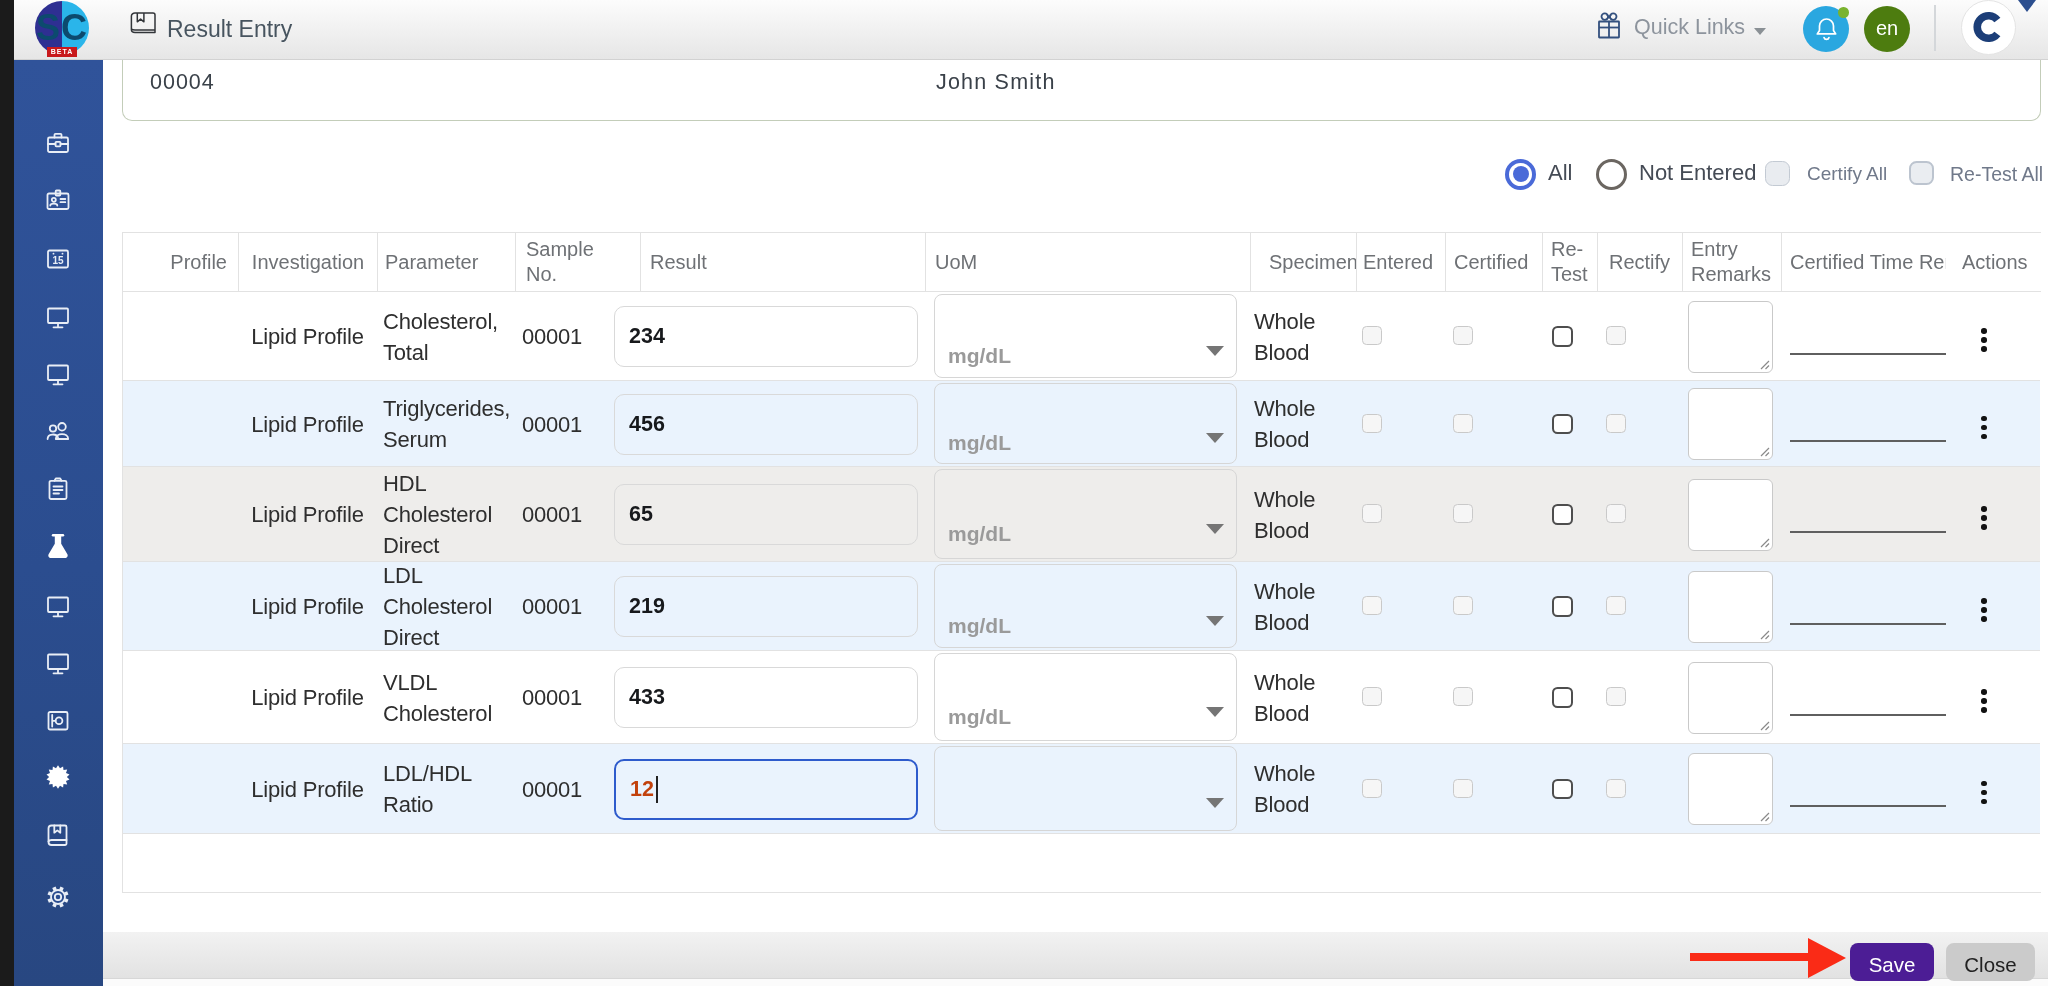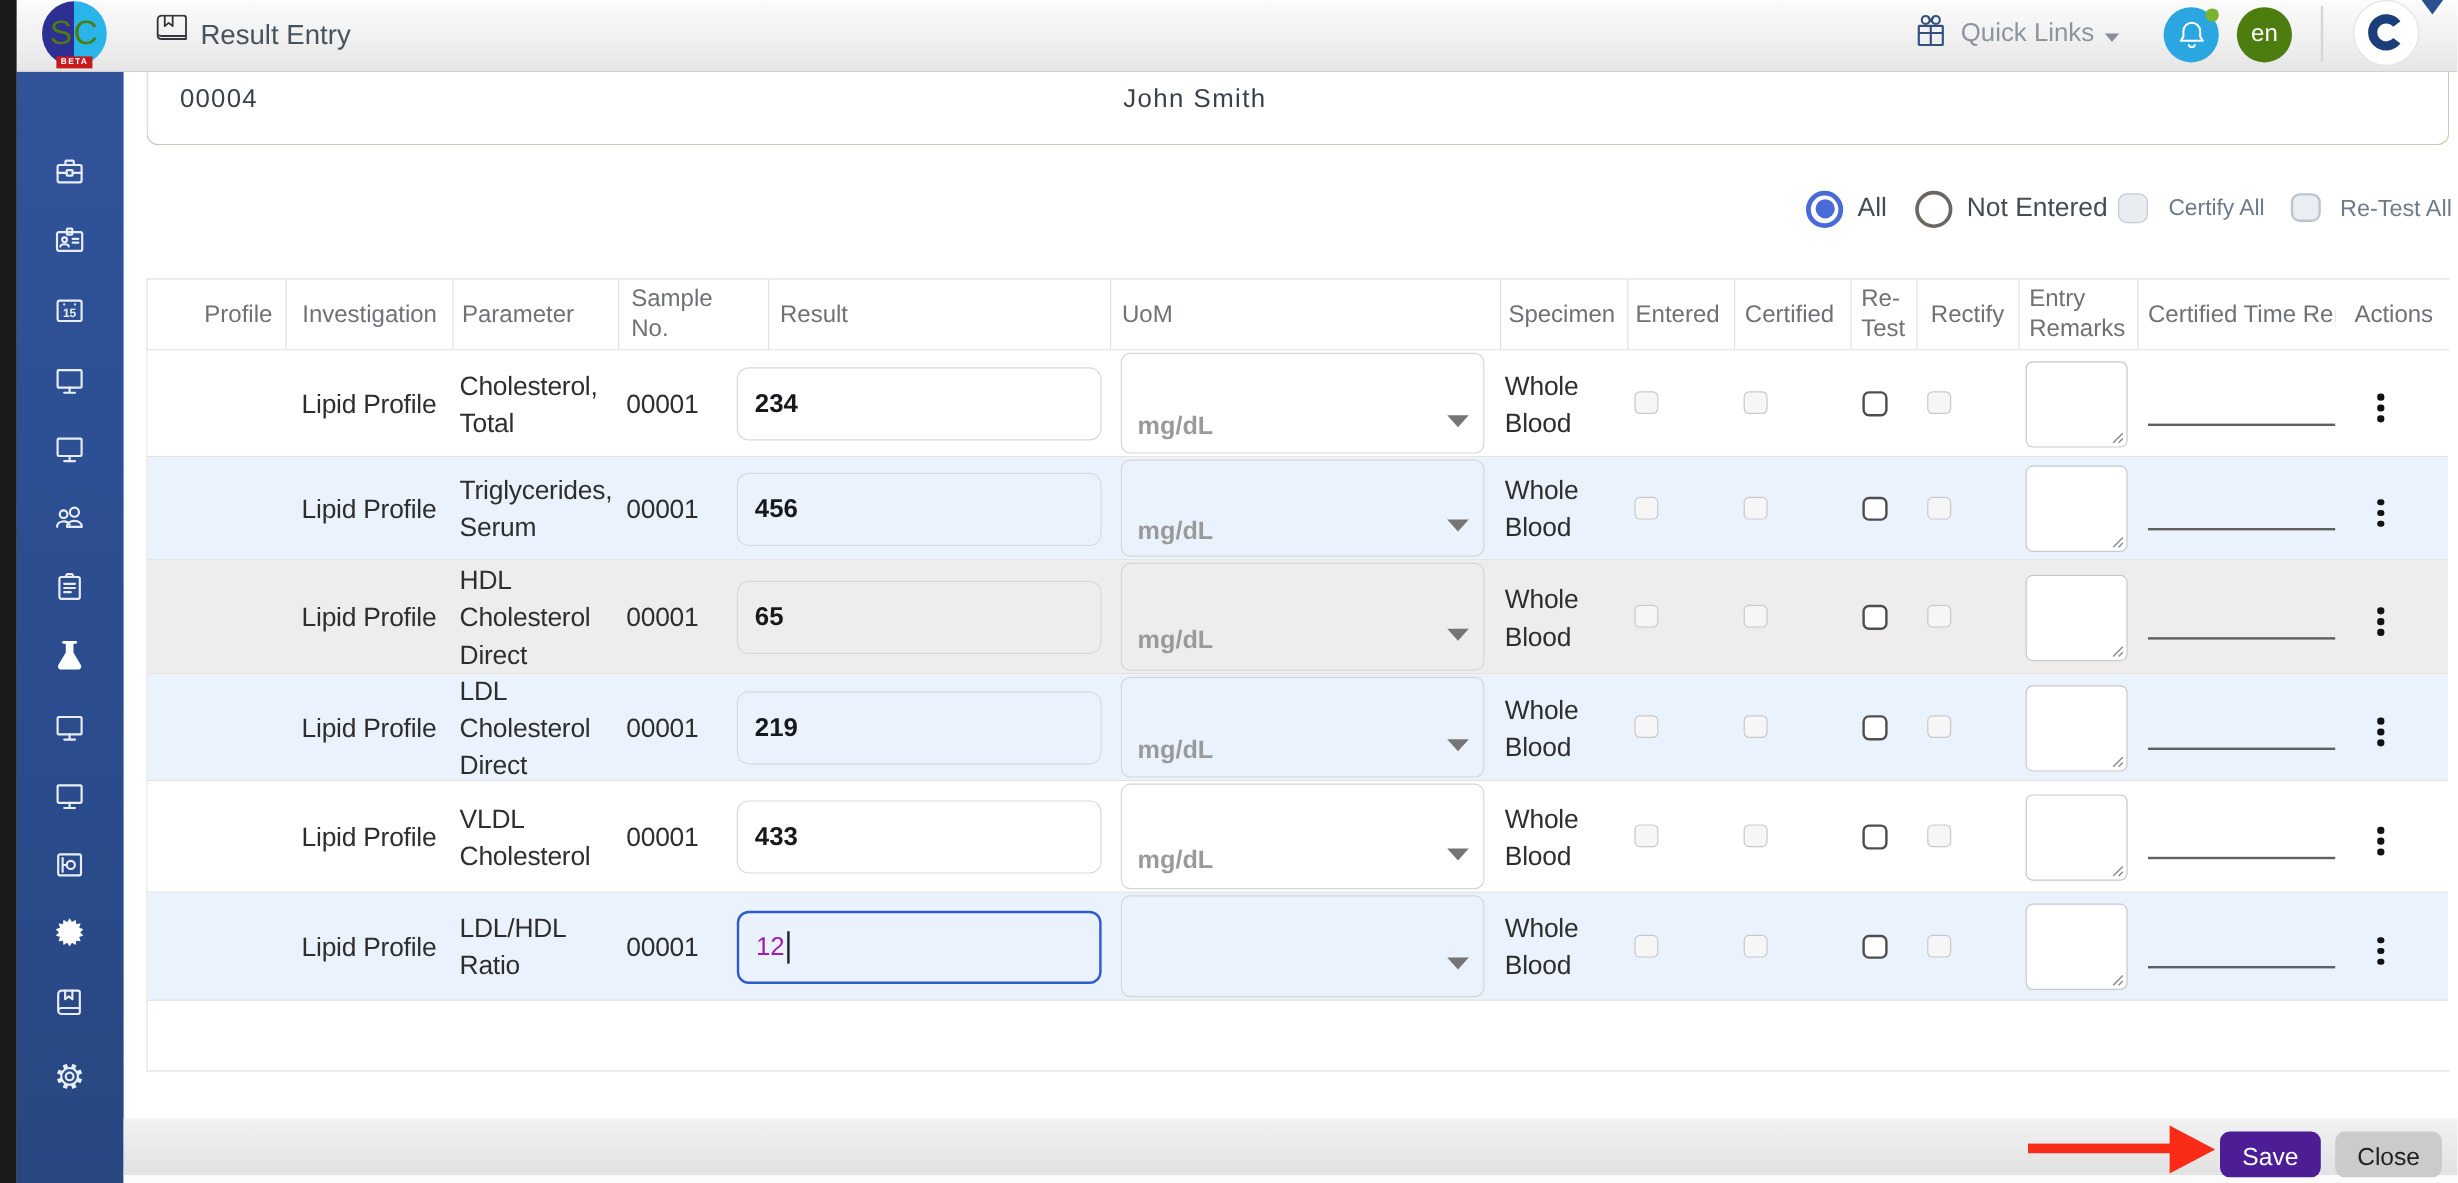--- a/index.html
+++ b/index.html
@@ -103,21 +103,21 @@
     <line x1="8.3" y1="17.8" x2="5.2" y2="19.1" stroke="#e9eef6" stroke-width="3.6"></line>
     <line x1="8.3" y1="12.2" x2="5.2" y2="10.9" stroke="#e9eef6" stroke-width="3.6"></line>
     <line x1="12.2" y1="8.3" x2="10.9" y2="5.2" stroke="#e9eef6" stroke-width="3.6"></line>
     <line x1="17.8" y1="8.3" x2="19.1" y2="5.2" stroke="#e9eef6" stroke-width="3.6"></line>
     <line x1="21.7" y1="12.2" x2="24.8" y2="10.9" stroke="#e9eef6" stroke-width="3.6"></line>
     <circle cx="15" cy="15" r="7" fill="#2b4d90" stroke="#e9eef6" stroke-width="1.8"></circle>
     <circle cx="15" cy="15" r="3.2" fill="none" stroke="#e9eef6" stroke-width="1.8"></circle>
   </svg>
 <div class="a" style="left:14px;top:0;width:2034px;height:59px;background:linear-gradient(#fcfcfc,#e6e6e6);border-bottom:1px solid #d2d2d2"></div>
 <div class="a" style="left:35px;top:1px;width:54px;height:54px;border-radius:50%;background:linear-gradient(90deg,#2e2f92 50%,#2ab5ea 50%);overflow:hidden"></div>
-<div class="a" style="left:35px;top:1px;width:54px;height:54px;color:#4d7c0f;font-weight:normal;font-size:28px;text-align:center;line-height:54px;letter-spacing:1px">SC</div>
+<div class="a" style="left:35px;top:1px;width:54px;height:54px;color:#0c4a6e;font-weight:bold;font-size:36px;text-align:center;line-height:54px;letter-spacing:1px">SC</div>
 <div class="a" style="left:47px;top:47px;width:30px;height:10px;background:#c8191c;color:#fff;font-size:7px;font-weight:bold;text-align:center;line-height:10px;letter-spacing:1px">BETA</div>
 <svg class="a" style="left:130px;top:12px" width="27" height="24" viewBox="0 0 27 24">
 <g fill="none" stroke="#323539" stroke-width="1.5" stroke-linejoin="round">
 <path d="M5 1 h18 a2 2 0 0 1 2 2 v17.5 H5 c-2 0-3.6-1.2-3.6-3 V4 c0-1.8 1.6-3 3.6-3 z"></path>
 <path d="M1.4 17.2 c0.7 0.5 2 0.8 3.6 0.8 h20"></path>
 <path d="M7.3 1 v8.8 l3.3-2.7 3.3 2.7 V1"></path>
     </g>
   </svg>
 <div class="a" style="left:167px;top:16px;font-size:23px;font-weight:normal;color:#47545f">Result Entry</div>
 <svg class="a" style="left:1597px;top:12px" width="24" height="27" viewBox="0 0 24 27">
@@ -171,21 +171,21 @@
   </div>
 <div class="hdrcell" style="left:515px;width:89px;padding-left:10px;white-space:nowrap;">
     <div>Sample<br>No.</div>
   </div>
 <div class="hdrcell" style="left:604px;width:321px;padding-left:9px;white-space:nowrap;margin-left:36px;">
     <div>Result</div>
   </div>
 <div class="hdrcell" style="left:925px;width:325px;padding-left:9px;white-space:nowrap;">
     <div>UoM</div>
   </div>
-<div class="hdrcell" style="left:1250px;width:106px;padding-left:6px;white-space:nowrap;">
+<div class="hdrcell" style="left:1250px;width:106px;padding-left:18px;white-space:nowrap;">
     <div>Specimen</div>
   </div>
 <div class="hdrcell" style="left:1356px;width:89px;padding-left:6px;white-space:nowrap;">
     <div>Entered</div>
   </div>
 <div class="hdrcell" style="left:1445px;width:97px;padding-left:8px;white-space:nowrap;">
     <div>Certified</div>
   </div>
 <div class="hdrcell" style="left:1542px;width:55px;padding-left:8px;white-space:nowrap;">
     <div>Re-<br>Test</div>
@@ -331,21 +331,21 @@
 <div class="a dots" style="left:1981px;top:686.0px;width:6px">
     <div></div>
     <div></div>
     <div></div>
   </div>
 <div class="a" style="left:123px;top:744px;width:1917px;height:89px;background:#eaf3fd;border-bottom:1px solid #e2e2e2;box-sizing:content-box"></div>
 <div class="a rowtxt" style="left:238px;top:773.5px;width:139px;text-align:center">Lipid Profile</div>
 <div class="a rowtxt" style="left:383px;top:758.0px;width:132px">LDL/HDL<br>Ratio</div>
 <div class="a rowtxt" style="left:515px;top:773.5px;width:74px;text-align:center">00001</div>
 <div class="a" style="left:614px;top:758.5px;width:304px;height:61px;border:2.5px solid #2e5bcc;border-radius:10px;box-sizing:border-box;background:#eaf3fd;display:flex;align-items:center;padding-left:14px">
-    <span style="font-size:21.5px;font-weight:normal;color:#a21caf">12</span>
+    <span style="font-size:21.5px;font-weight:bold;color:#c2410c">12</span>
     <span style="display:inline-block;width:2px;height:27px;background:#222;margin-left:2px"></span>
   </div>
 <div class="a" style="left:934px;top:746px;width:303px;height:85px;border:1px solid #d6d6d6;border-radius:8px;box-sizing:border-box"></div>
 <div class="a" style="left:1206px;top:798.0px;width:0;height:0;border-left:9px solid transparent;border-right:9px solid transparent;border-top:10px solid #757575"></div>
 <div class="a rowtxt" style="left:1254px;top:758.0px">Whole<br>Blood</div>
 <div class="cbl" style="left:1362px;top:778.8px"></div>
 <div class="cbl" style="left:1453px;top:778.8px"></div>
 <div class="cbd" style="left:1552px;top:778.5px"></div>
 <div class="cbl" style="left:1606px;top:778.8px"></div>
 <div class="a" style="left:1688px;top:753.0px;width:85px;height:72px;background:#fff;border:1px solid #c9c9c9;border-radius:6px;box-sizing:border-box">

